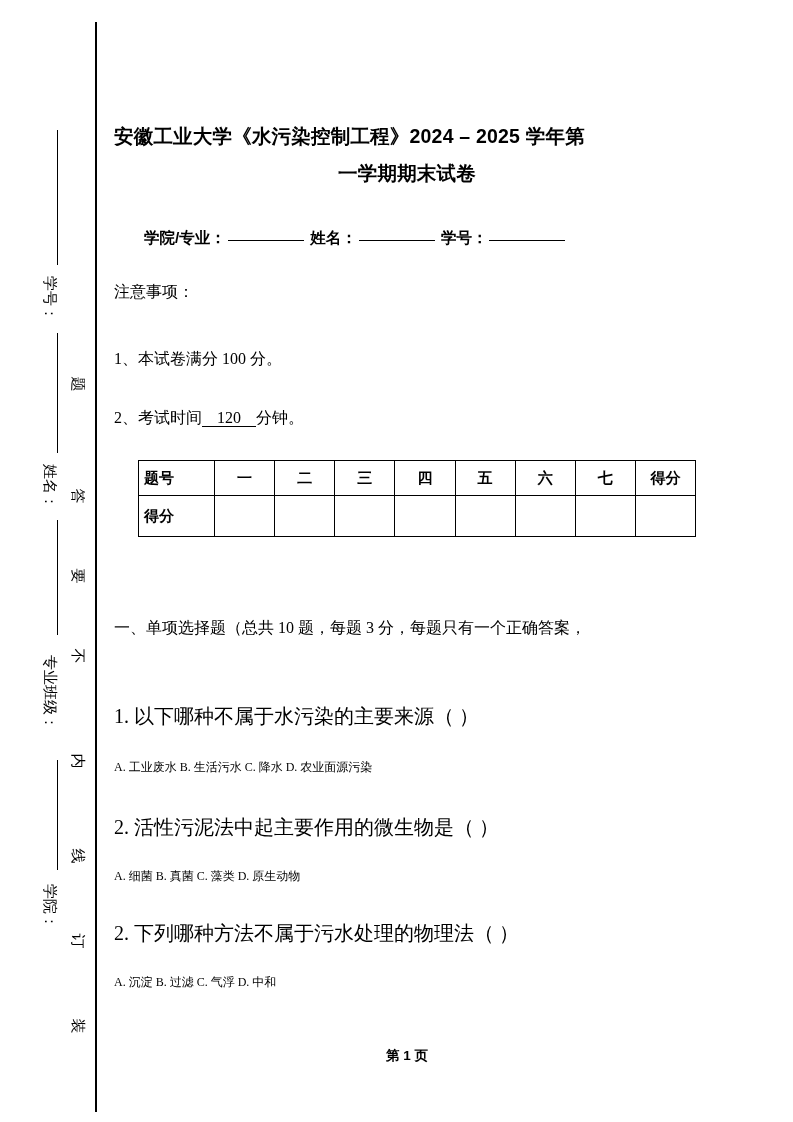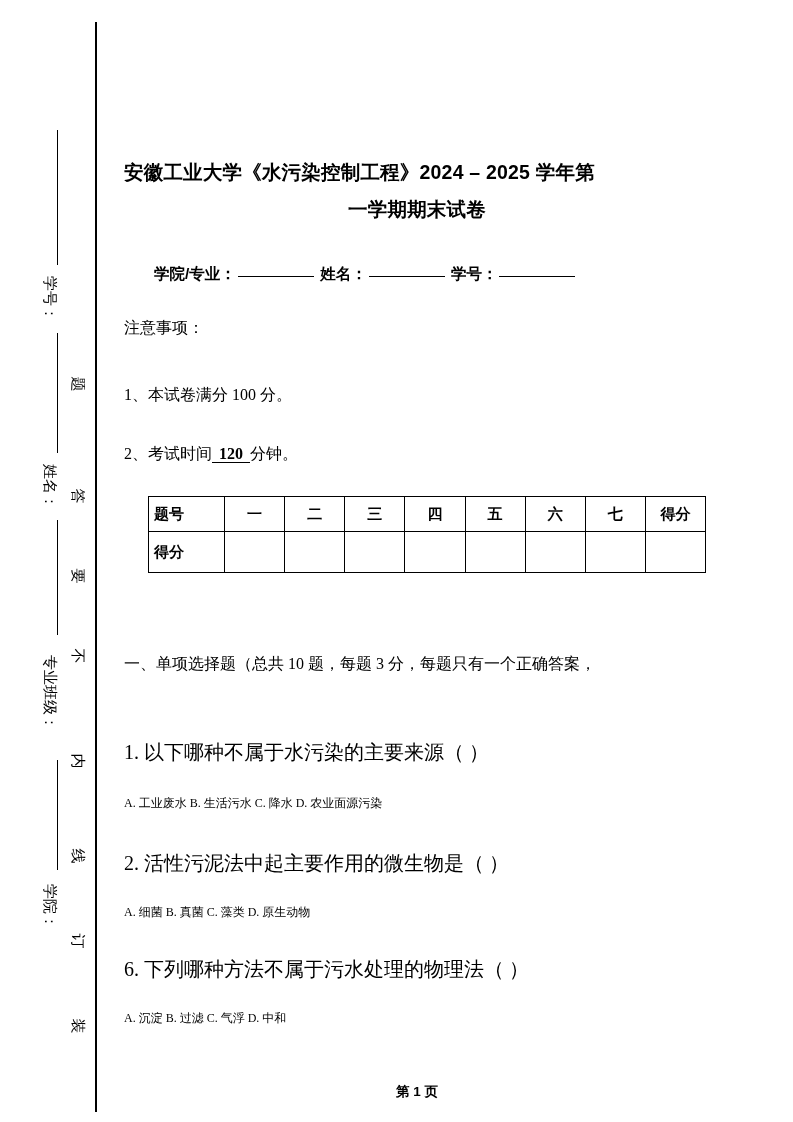--- a/index.html
+++ b/index.html
@@ -82,25 +82,24 @@
   .blank-rule {
     position: absolute;
     left: 31px;
     width: 0;
     border-left: 1.5px solid #000;
   }
 
   
   #content {
     position: absolute;
-    left: 124px;
+    left: 114px;
     top: 0;
     width: 600px;
     height: 846px;
-    margin-top: 36px;
   }
 
   .doc-title {
     position: absolute;
     left: 0;
     top: 118px;
     width: 586px;
     font-family: "Liberation Sans", "DejaVu Sans", sans-serif;
     font-weight: bold;
     font-size: 19.5px;
@@ -142,22 +141,21 @@
     font-size: 16px;
   }
   .note-2 {
     position: absolute;
     left: 0;
     top: 408px;
     font-size: 16px;
   }
   .note-2 .uline {
     border-bottom: 1.2px solid #000;
-    padding: 0 7px;
-    font-weight: bold;
+    padding: 0 15px;
   }
 
   
   #score-table {
     position: absolute;
     left: 24px;
     top: 460px;
     border-collapse: collapse;
     table-layout: fixed;
     width: 558px;
@@ -305,18 +303,18 @@
     <div class="sec-head">
       <span class="l1">一、单项选择题（总共 10 题，每题 3 分，每题只有一个正确答案，</span>
     </div>
 
     <div class="q q1">1. 以下哪种不属于水污染的主要来源（   ）</div>
     <div class="opts o1">A. 工业废水   B. 生活污水   C. 降水   D. 农业面源污染</div>
 
     <div class="q q2">2. 活性污泥法中起主要作用的微生物是（   ）</div>
     <div class="opts o2">A. 细菌   B. 真菌   C. 藻类   D. 原生动物</div>
 
-    <div class="q q3">6. 下列哪种方法不属于污水处理的物理法（   ）</div>
+    <div class="q q3">2. 下列哪种方法不属于污水处理的物理法（   ）</div>
     <div class="opts o3">A. 沉淀   B. 过滤   C. 气浮   D. 中和</div>
 
     <div class="footer">第 1 页</div>
   </div>
 </div>
 
 </body></html>

